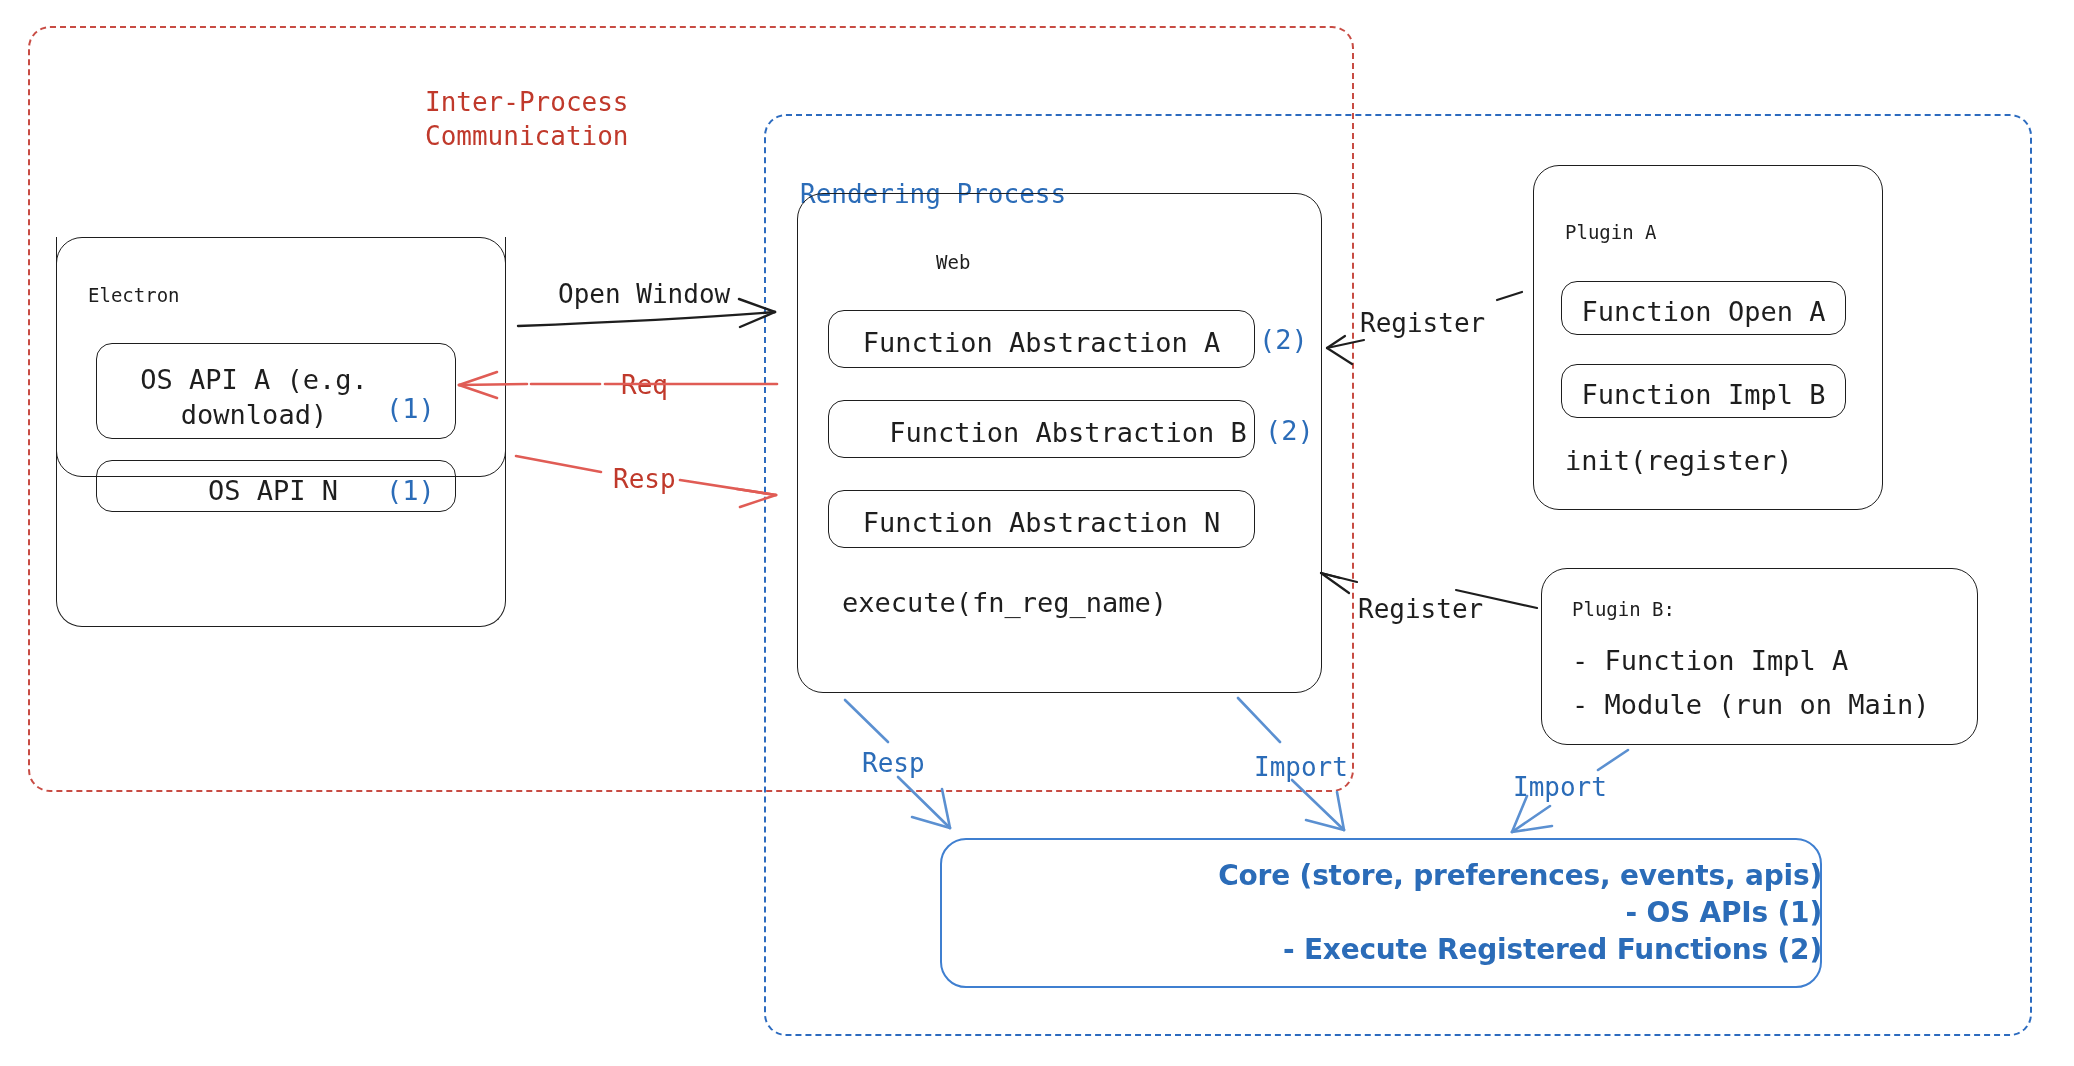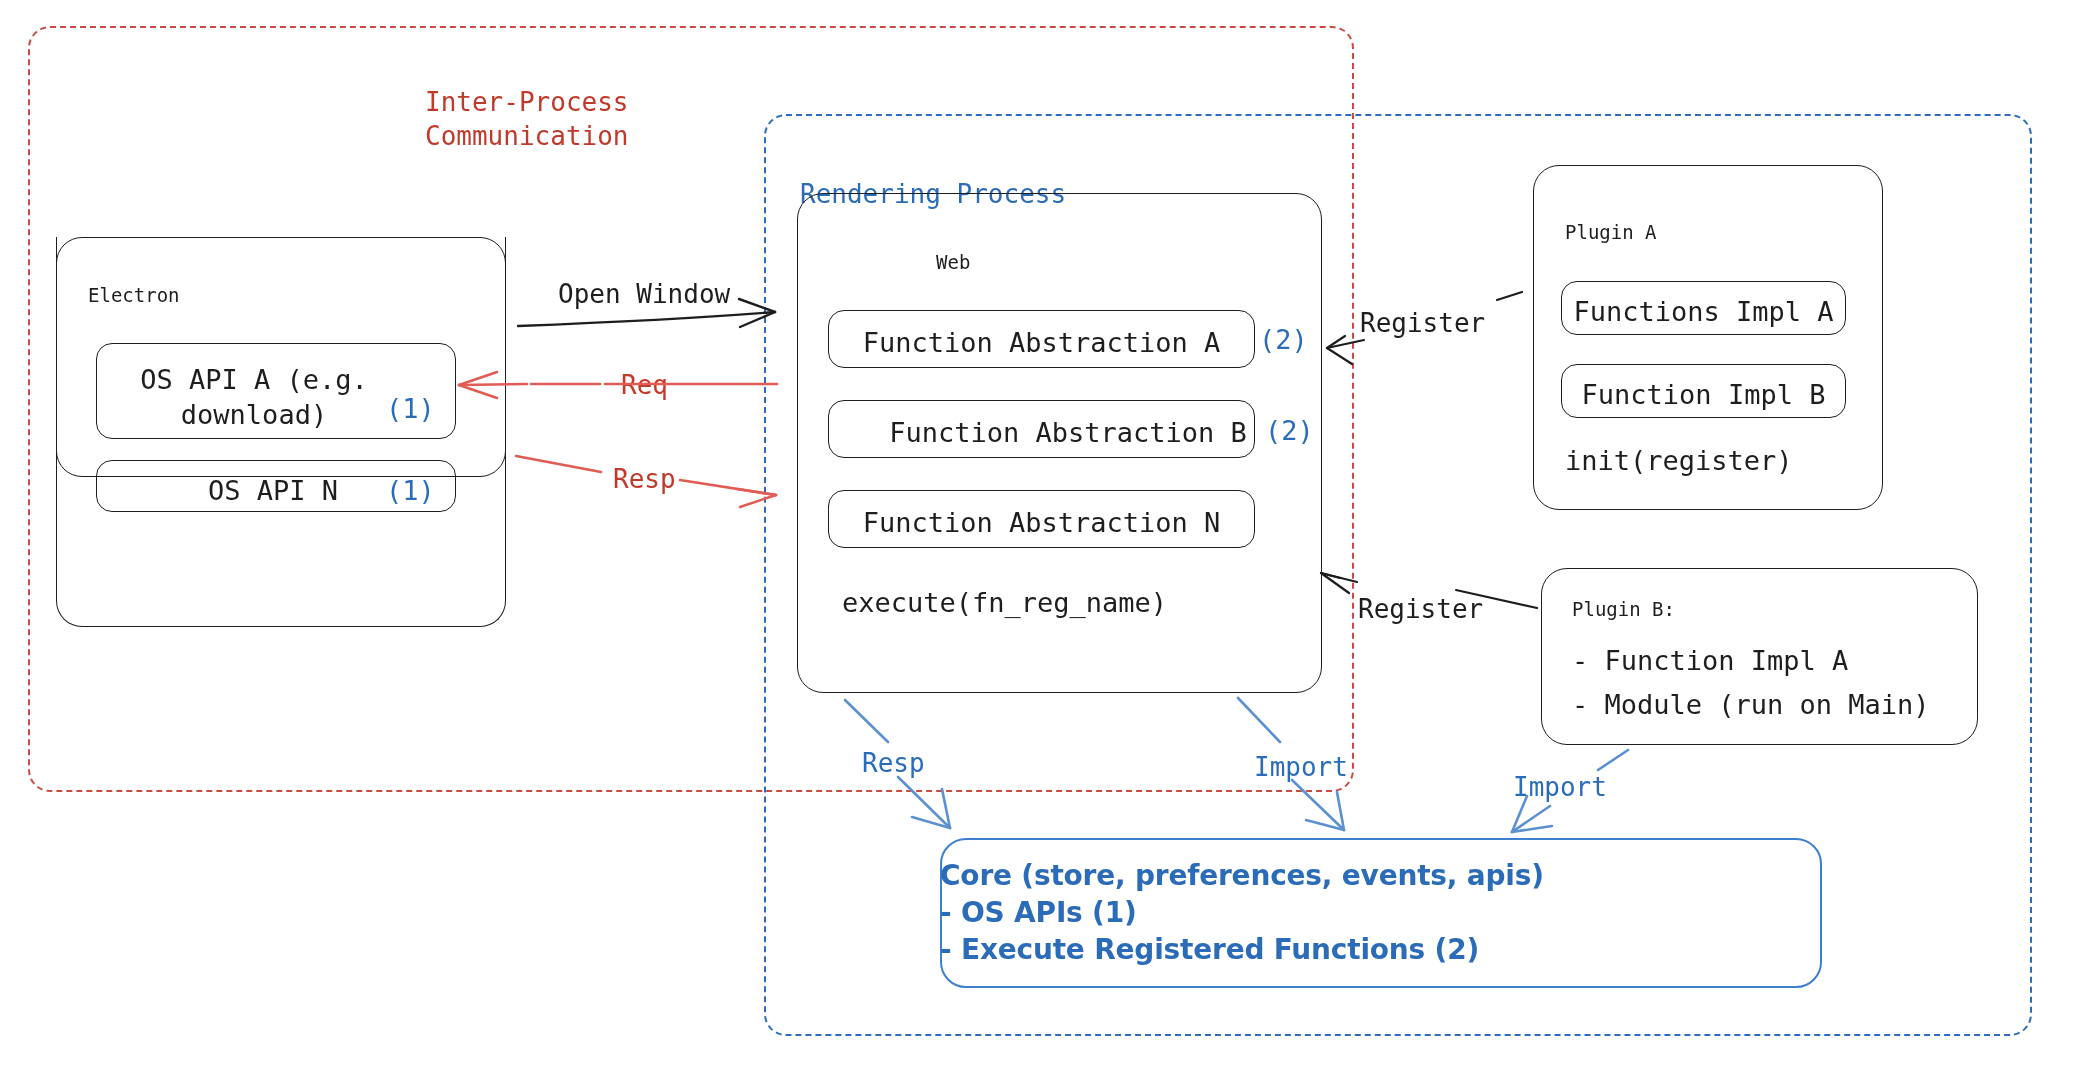--- a/index.html
+++ b/index.html
@@ -39,21 +39,21 @@
   .item{font-size:27px;}
 
   .center{text-align:center;}
 
   
   #core-box{
     position:absolute;box-sizing:border-box;
     border:2.4px solid #3f7fd0;border-radius:26px;background:transparent;
   }
   #core-text{
-    position:absolute;text-align:left;color:#2b6cb8;
+    position:absolute;text-align:right;color:#2b6cb8;
     font-family:"DejaVu Sans","Liberation Sans",sans-serif;
     font-weight:700;font-size:28px;line-height:1.32;white-space:pre;
     letter-spacing:-0.2px;
   }
 
   .arrow-lbl{position:absolute;font-size:26px;white-space:pre;}
 </style>
 </head>
 <body>
 
@@ -97,21 +97,21 @@
   <div class="node inner" style="left:828px;top:490px;width:427px;height:58px;"></div>
   <div class="lbl item t-black center" style="left:828px;top:505px;width:427px;">Function Abstraction N</div>
 
   <div class="lbl item t-black" style="left:842px;top:585px;">execute(fn_reg_name)</div>
 
   <div class="node" id="plugin-a-box" style="left:1533px;top:165px;width:350px;height:345px;"></div>
 
   <div class="lbl box-title t-black" style="left:1565px;top:220px;">Plugin A</div>
 
   <div class="node inner" style="left:1561px;top:281px;width:285px;height:54px;"></div>
-  <div class="lbl item t-black center" style="left:1561px;top:294px;width:285px;">Functions Impl A</div>
+  <div class="lbl item t-black center" style="left:1561px;top:294px;width:285px;">Function Open A</div>
 
   <div class="node inner" style="left:1561px;top:364px;width:285px;height:54px;"></div>
   <div class="lbl item t-black center" style="left:1561px;top:377px;width:285px;">Function Impl B</div>
 
   <div class="lbl item t-black" style="left:1565px;top:443px;">init(register)</div>
 
   <div class="node" id="plugin-b-box" style="left:1541px;top:568px;width:437px;height:177px;"></div>
 
   <div class="lbl box-title t-black" style="left:1572px;top:597px;">Plugin B:</div>
   <div class="lbl item t-black" style="left:1572px;top:643px;">- Function Impl A</div>

